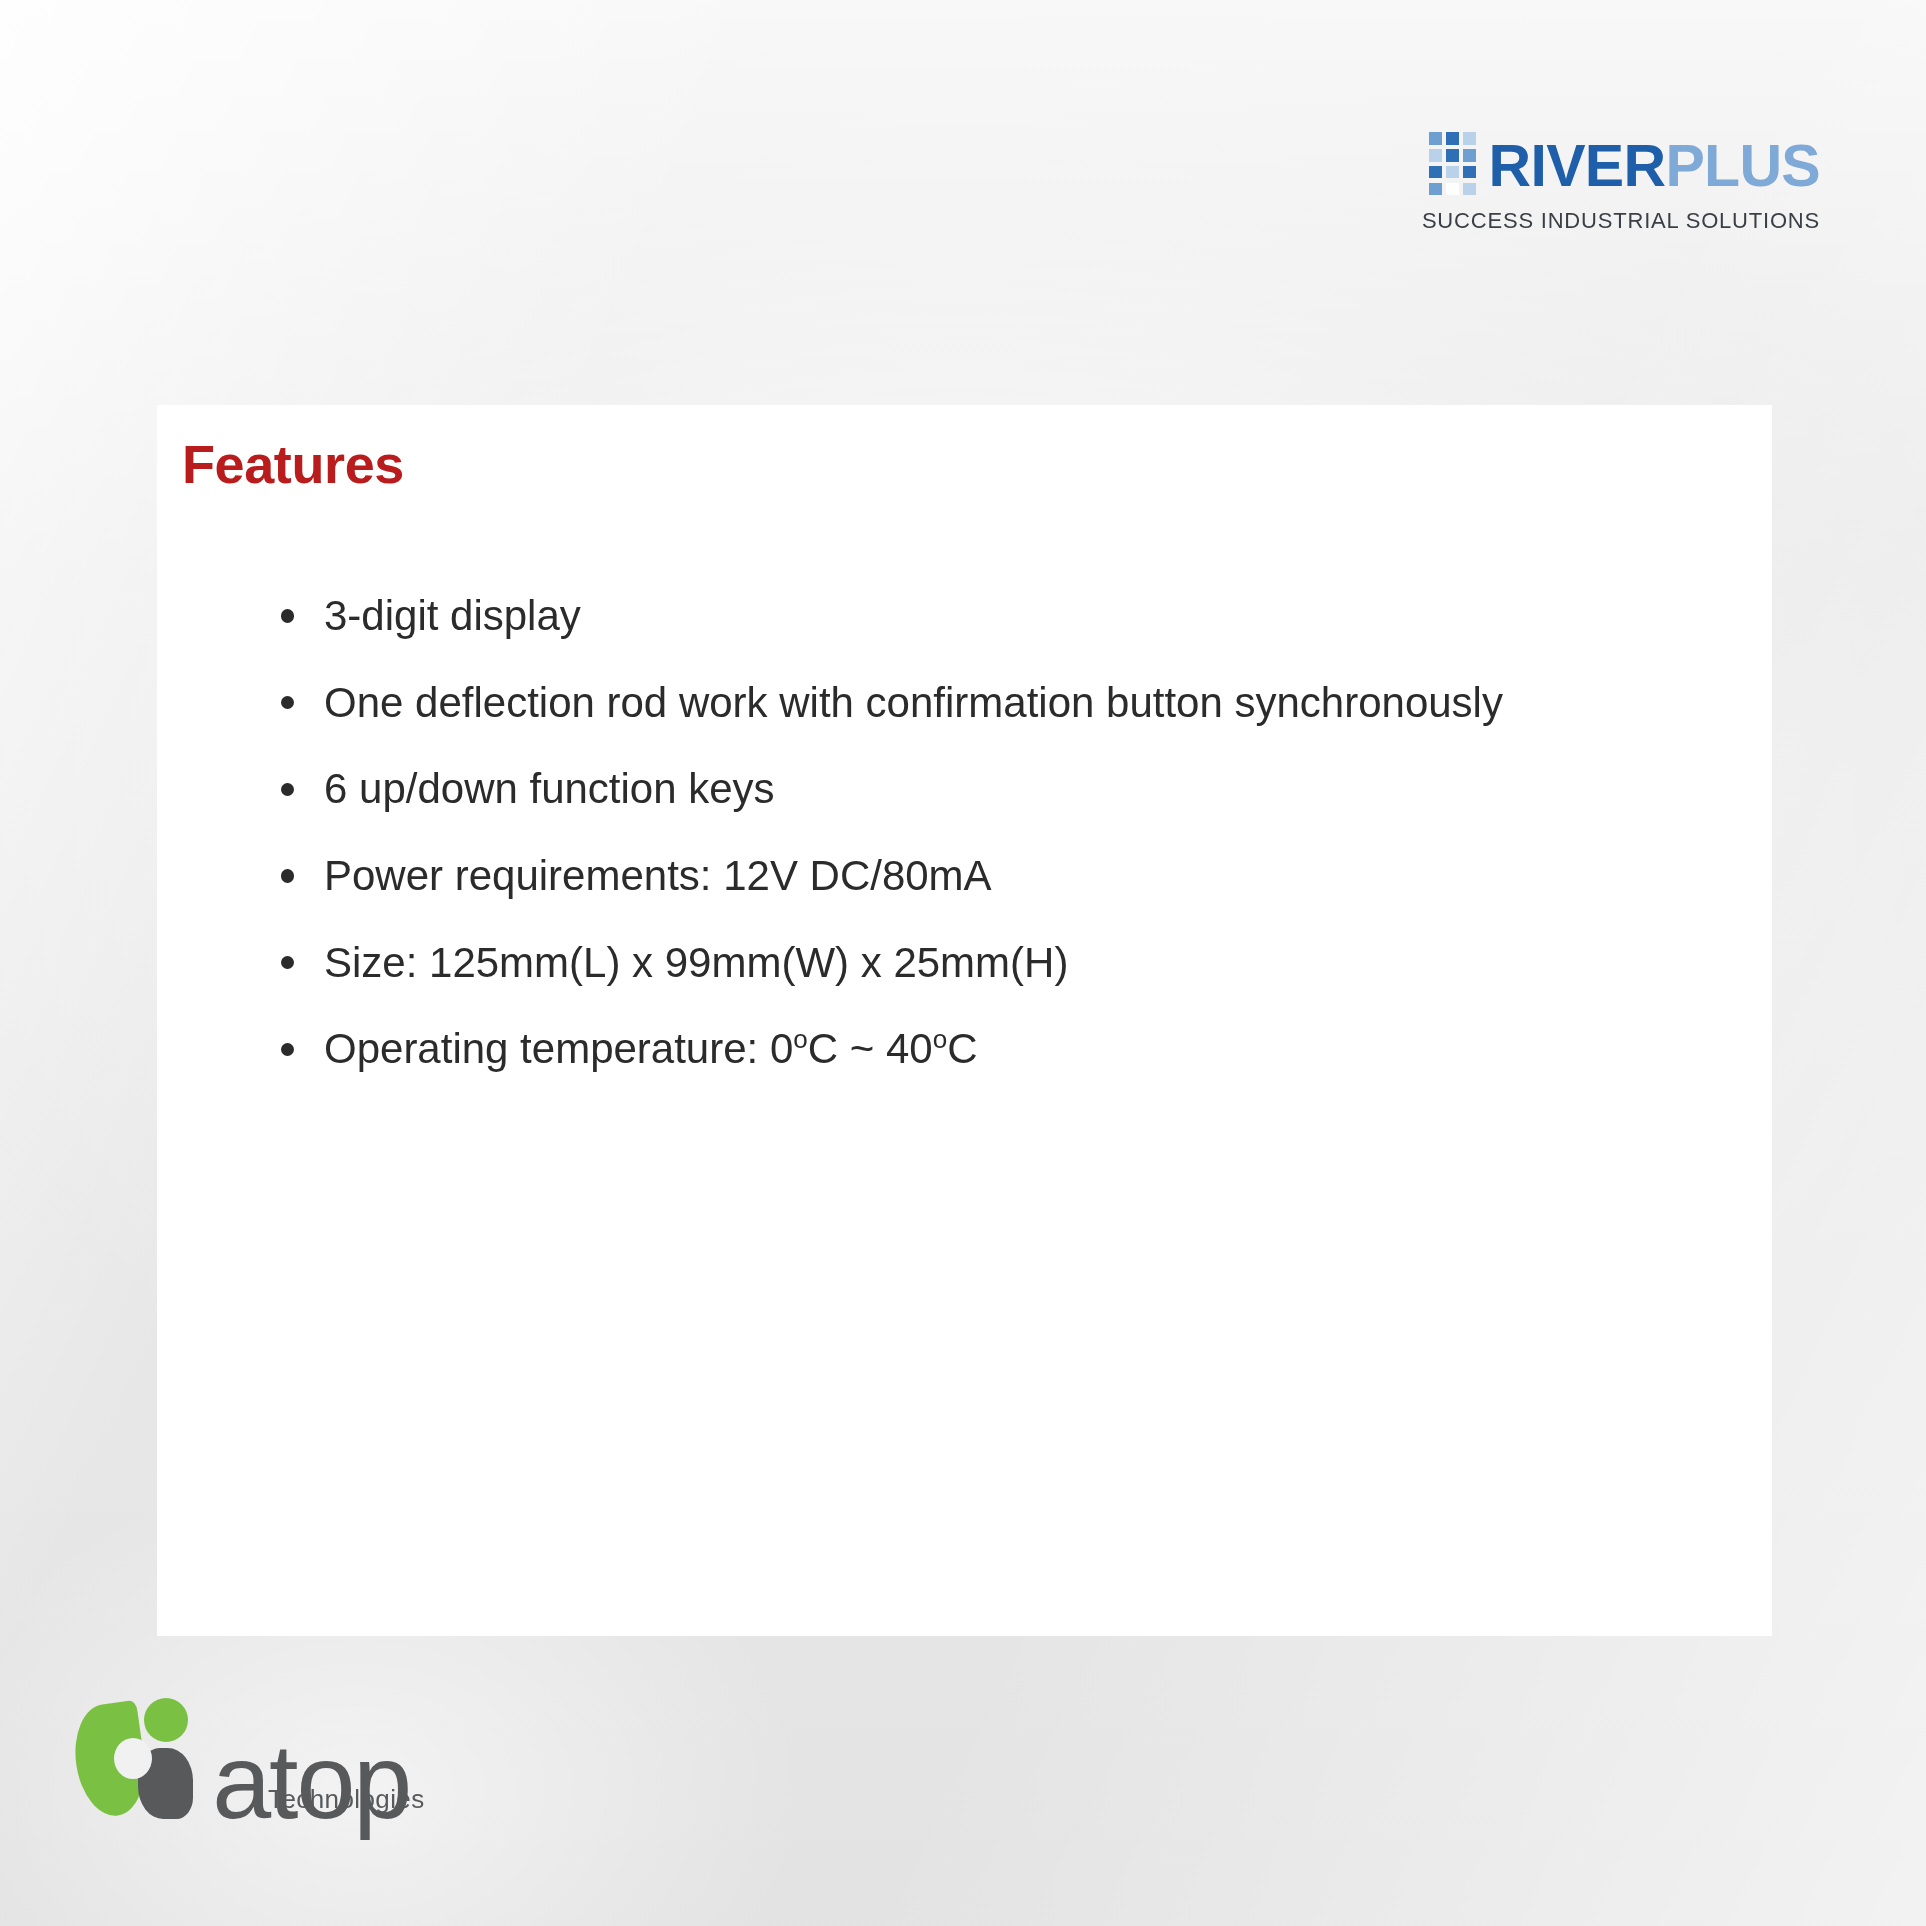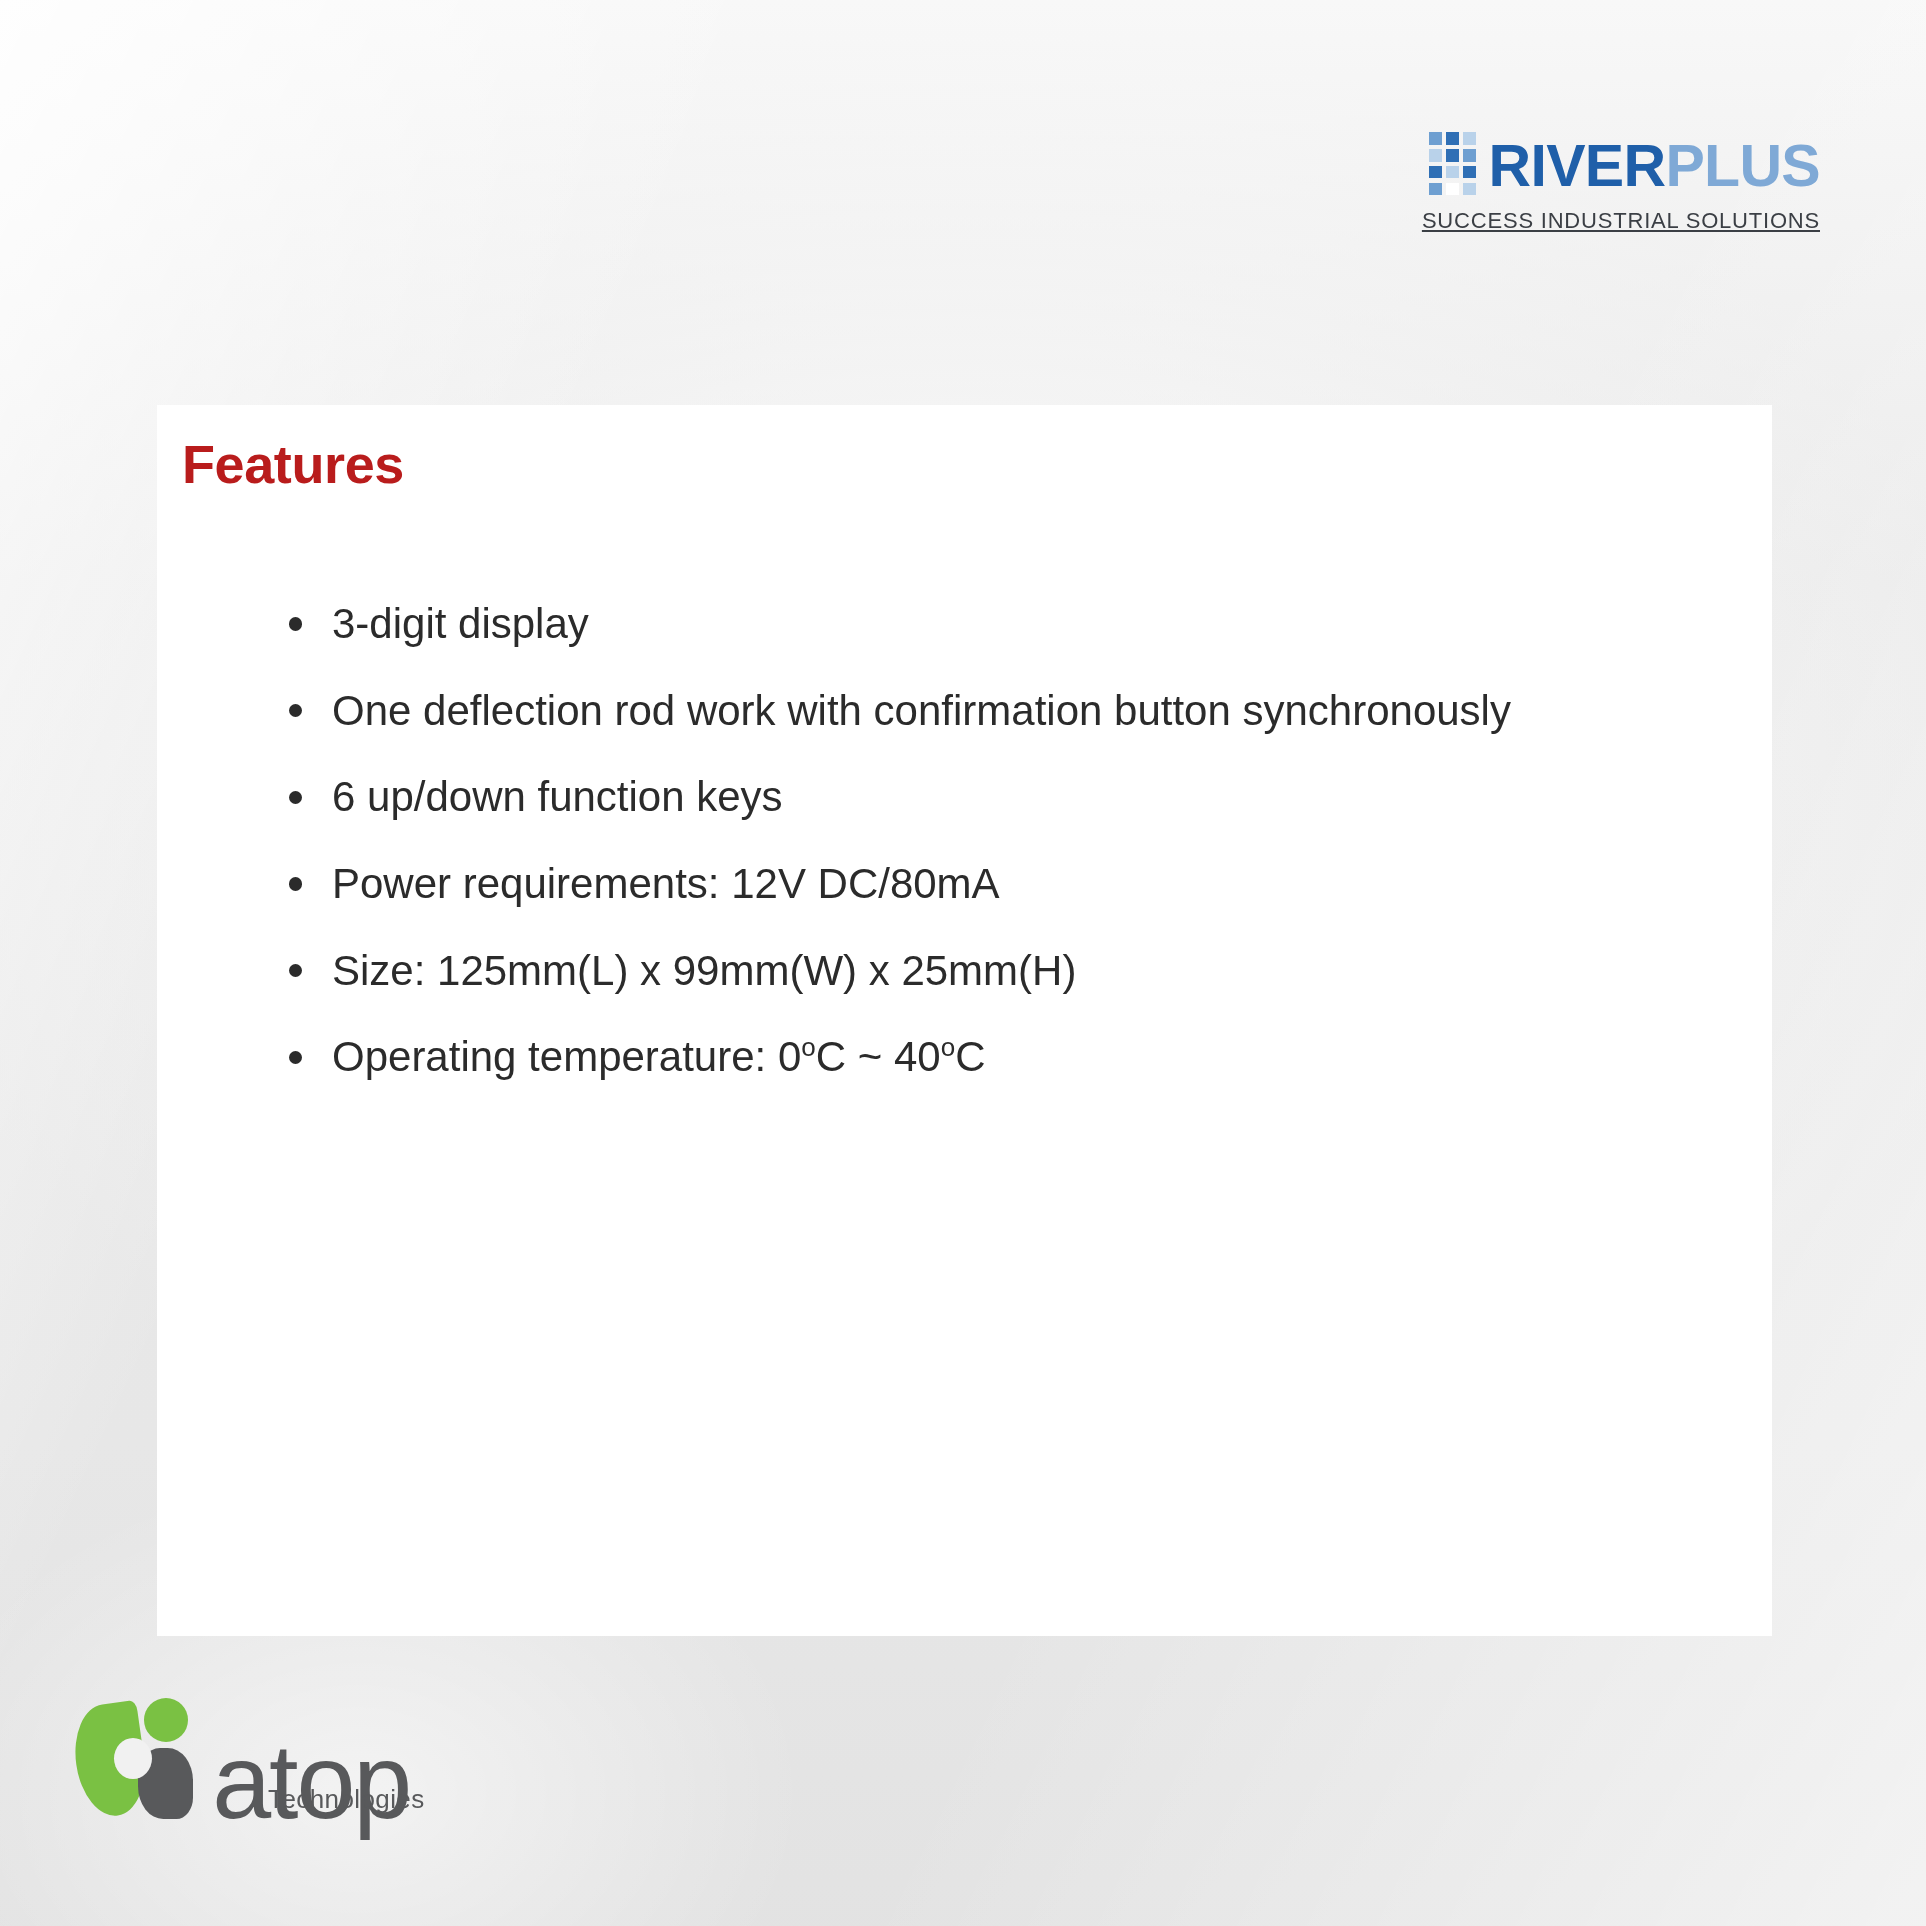--- a/index.html
+++ b/index.html
@@ -81,21 +81,20 @@
     white-space: nowrap;
   }
   .brand-name .a { color: #1f5fa9; }
   .brand-name .b { color: #7fa9d6; }
   .brand-tagline {
     margin-top: 8.5px;
     font-size: 22px;
     letter-spacing: 0.8px;
     color: #3b3f45;
     white-space: nowrap;
-    text-decoration: underline;
   }
 
   
   .card {
     position: absolute;
     left: 157px;
     top: 405px;
     width: 1615px;
     height: 1231px;
     background: #ffffff;
@@ -108,21 +107,21 @@
     font-size: 54px;
     font-weight: bold;
     color: #b91c1c;
     letter-spacing: -0.4px;
   }
   .feature-list {
     position: absolute;
     left: 92px;
     top: 173px;
     right: 28px;
-    margin: 16px;
+    margin: 8px;
     padding: 0;
     list-style: none;
   }
   .feature-list li {
     position: relative;
     padding-left: 67px;
     margin-bottom: 27px;
     font-size: 42px;
     line-height: 1.42;
     color: #2b2b2b;

